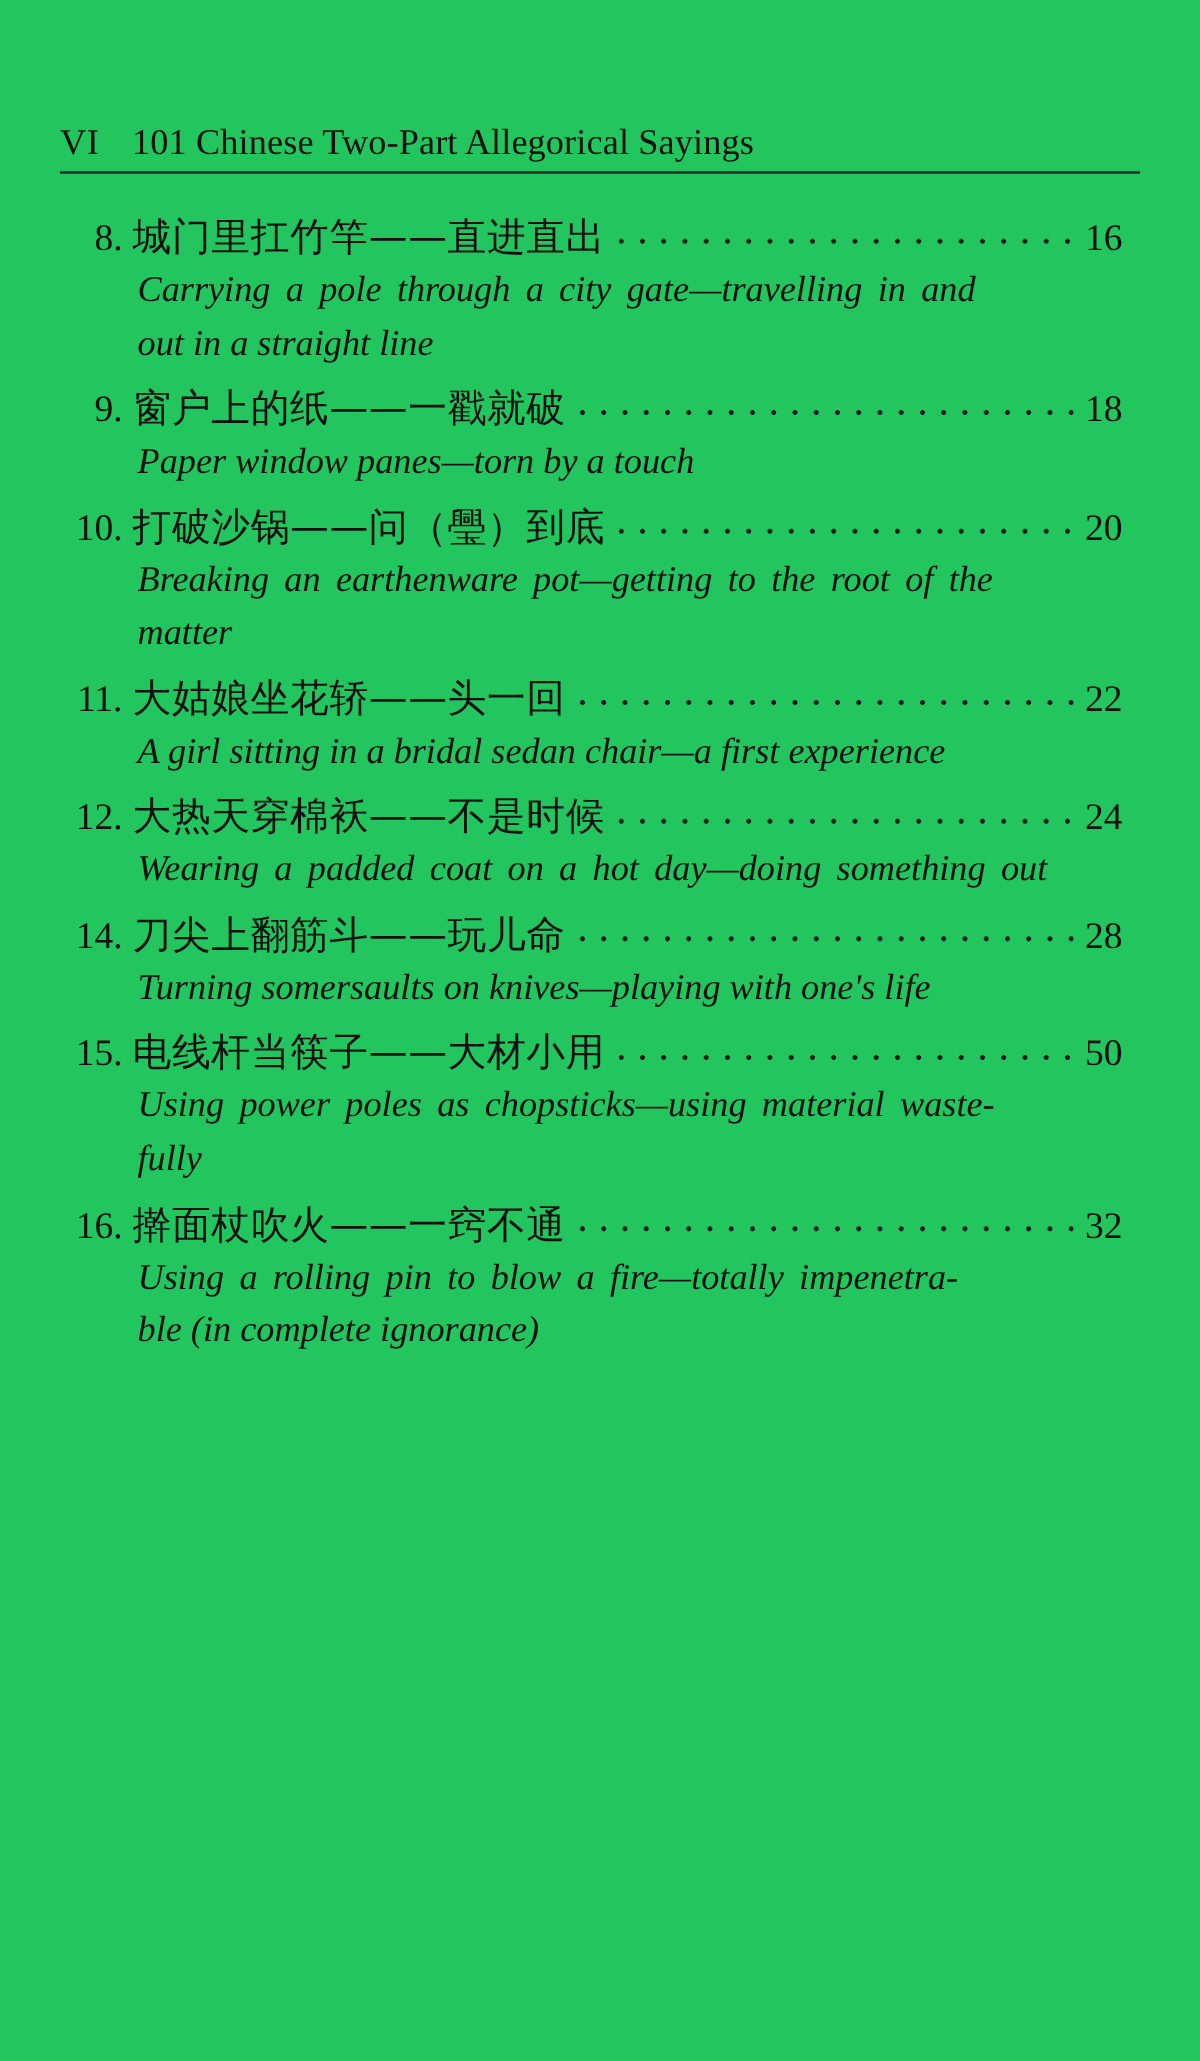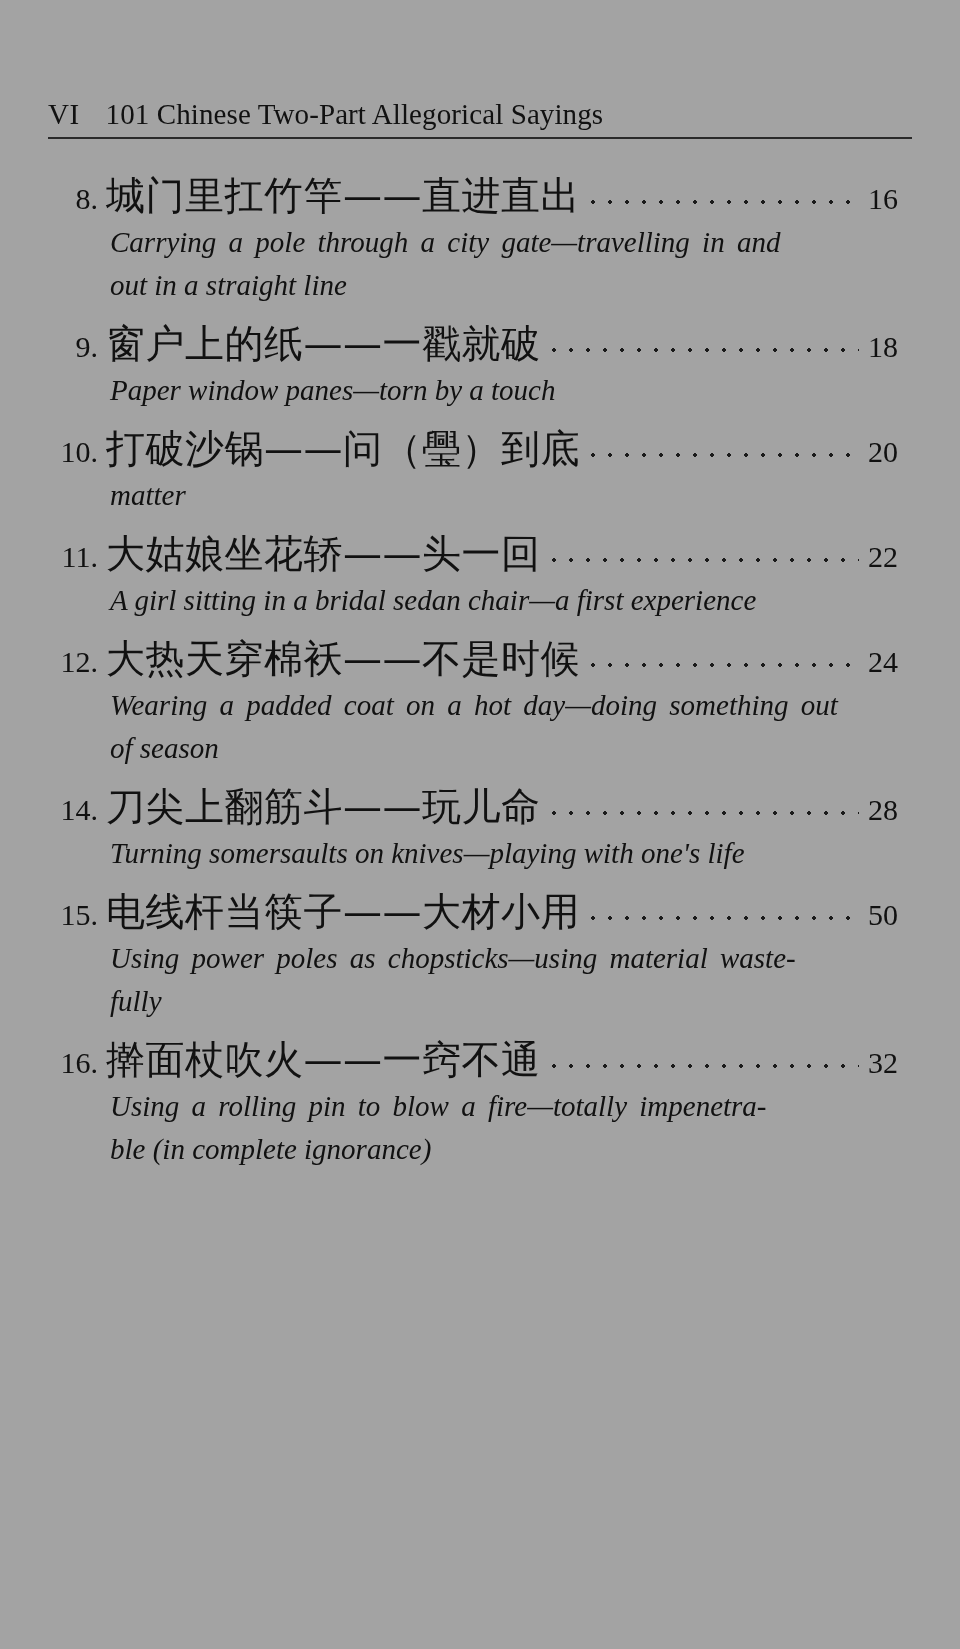--- a/index.html
+++ b/index.html
@@ -14,21 +14,21 @@
     color: #111111;
     overflow: hidden;
   }
 
   .page {
     position: relative;
     width: 960px;
     height: 1649px;
     box-sizing: border-box;
     padding: 0;
-    background: #a3a3a3;
+    background: #22c55e;
   }
 
   
   .header {
     position: absolute;
     left: 48px;
     top: 96px;
     width: 864px;
   }
   .header-line {
@@ -76,21 +76,21 @@
     text-align: right;
     font-size: 30px;
     line-height: 1.32;
     padding-right: 8px;
     box-sizing: border-box;
     white-space: nowrap;
   }
 
   .entry-cn {
     flex: 0 0 auto;
-    font-size: 39px;
+    font-size: 31px;
     line-height: 1.32;
     font-family: "DejaVu Sans", "Liberation Sans", sans-serif;
     letter-spacing: 0.5px;
     white-space: nowrap;
   }
 
   .entry-leader {
     flex: 1 1 auto;
     position: relative;
     height: 1em;
@@ -174,20 +174,21 @@
         </div>
       </div>
       <div class="toc-entry">
         <div class="entry-head">
           <span class="entry-num">10.</span>
           <span class="entry-cn">打破沙锅——问（璺）到底</span>
           <span class="entry-leader"></span>
           <span class="entry-page">20</span>
         </div>
         <div class="entry-en">
+          <span class="en-line en-wide">Breaking an earthenware pot—getting to the root of the</span>
           <span class="en-line">matter</span>
         </div>
       </div>
       <div class="toc-entry">
         <div class="entry-head">
           <span class="entry-num">11.</span>
           <span class="entry-cn">大姑娘坐花轿——头一回</span>
           <span class="entry-leader"></span>
           <span class="entry-page">22</span>
         </div>
@@ -197,21 +198,20 @@
       </div>
       <div class="toc-entry">
         <div class="entry-head">
           <span class="entry-num">12.</span>
           <span class="entry-cn">大热天穿棉袄——不是时候</span>
           <span class="entry-leader"></span>
           <span class="entry-page">24</span>
         </div>
         <div class="entry-en">
           <span class="en-line en-wide">Wearing a padded coat on a hot day—doing something out</span>
-          <span class="en-line">of season</span>
         </div>
       </div>
       <div class="toc-entry">
         <div class="entry-head">
           <span class="entry-num">14.</span>
           <span class="entry-cn">刀尖上翻筋斗——玩儿命</span>
           <span class="entry-leader"></span>
           <span class="entry-page">28</span>
         </div>
         <div class="entry-en">

